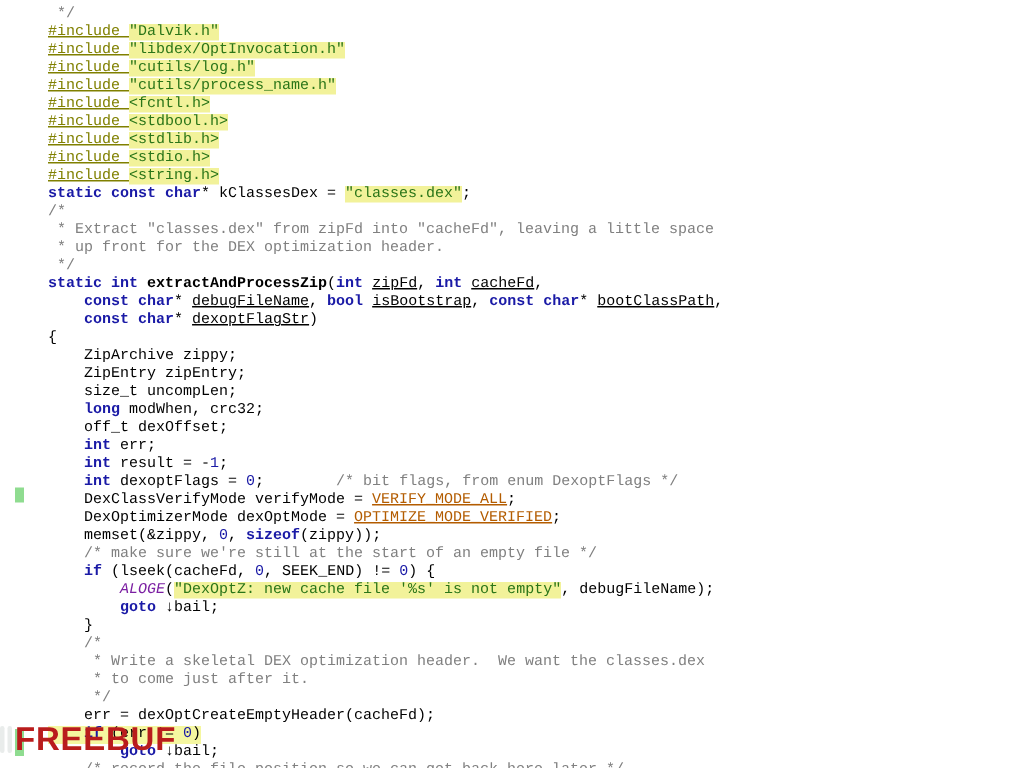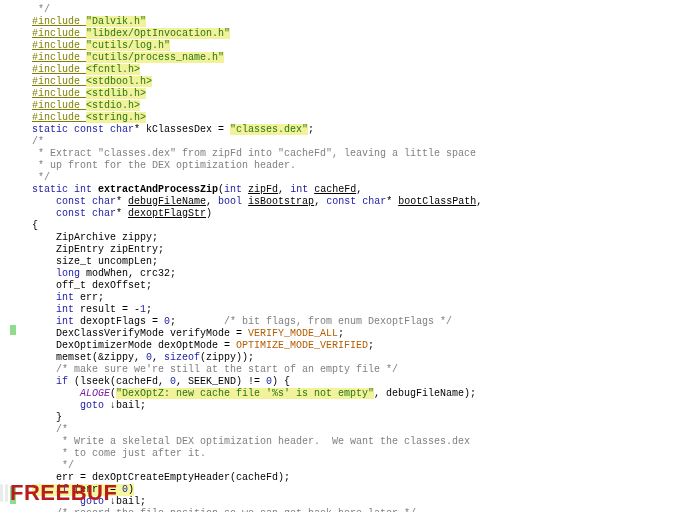--- a/index.html
+++ b/index.html
@@ -51,30 +51,30 @@
     position: absolute;
     left: 32px;
     top: 4px;
     right: 4px;
     font-family: Consolas, "Courier New", monospace;
     font-size: 10px;
     line-height: 12px;
     color: #000;
     white-space: pre;
   }
-  .kw { color: #1a1aa6; font-weight: normal; }      
+  .kw { color: #1a1aa6; font-weight: bold; }      
   .pp { color: #808000; text-decoration: underline; }                          
   .inc { background: #f2f29a; color: #2a7518; }    
   .str { color: #2a7518; background: #f2f29a; }    
   .cm { color: #808080; }                          
   .fn { color: #000; font-weight: bold; }
   .param { color: #000; text-decoration: underline; font-family: Liberation Mono, monospace; }
   .num { color: #1a1aa6; }
   .macro { color: #7b1fa2; font-style: italic; }
-  .enumv { color: #b35c00; }
+  .enumv { color: #b35c00; text-decoration: underline; }
   .line { display:block; }
 </style>
 </head>
 <body>
 
 <div class="gutter">
   <div class="mark top1"></div>
   <div class="mark top2"></div>
 </div>
 

